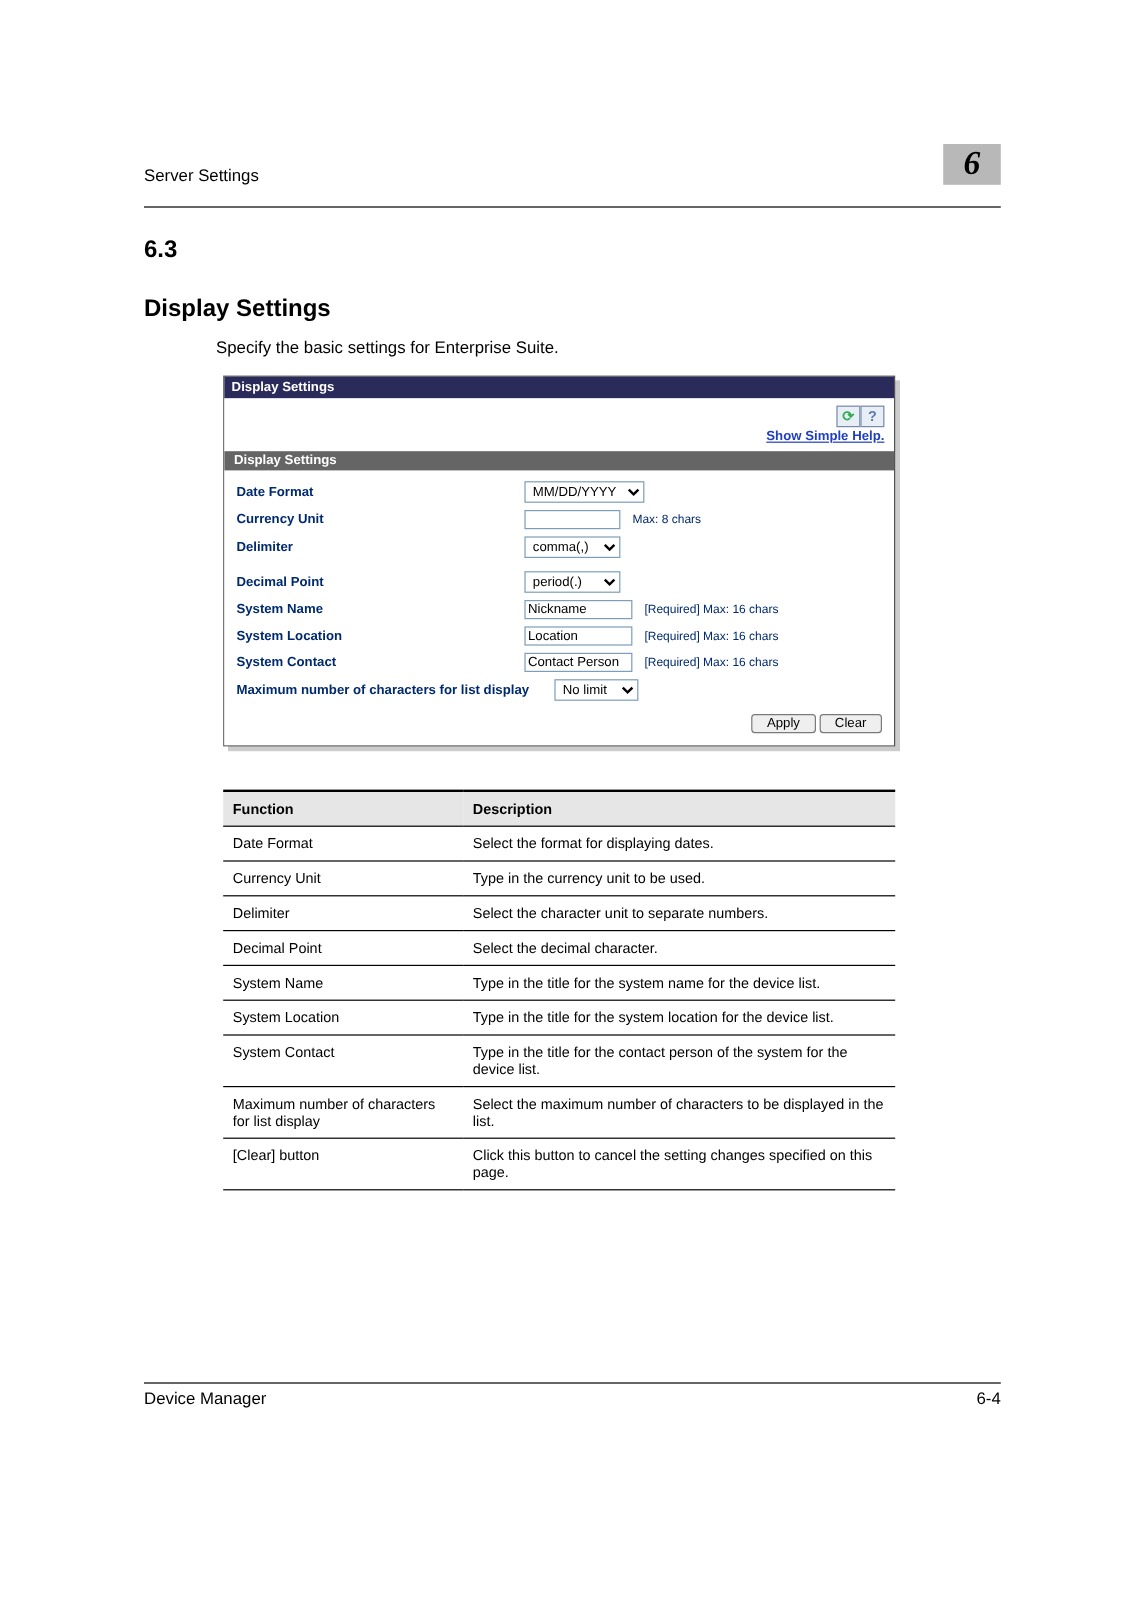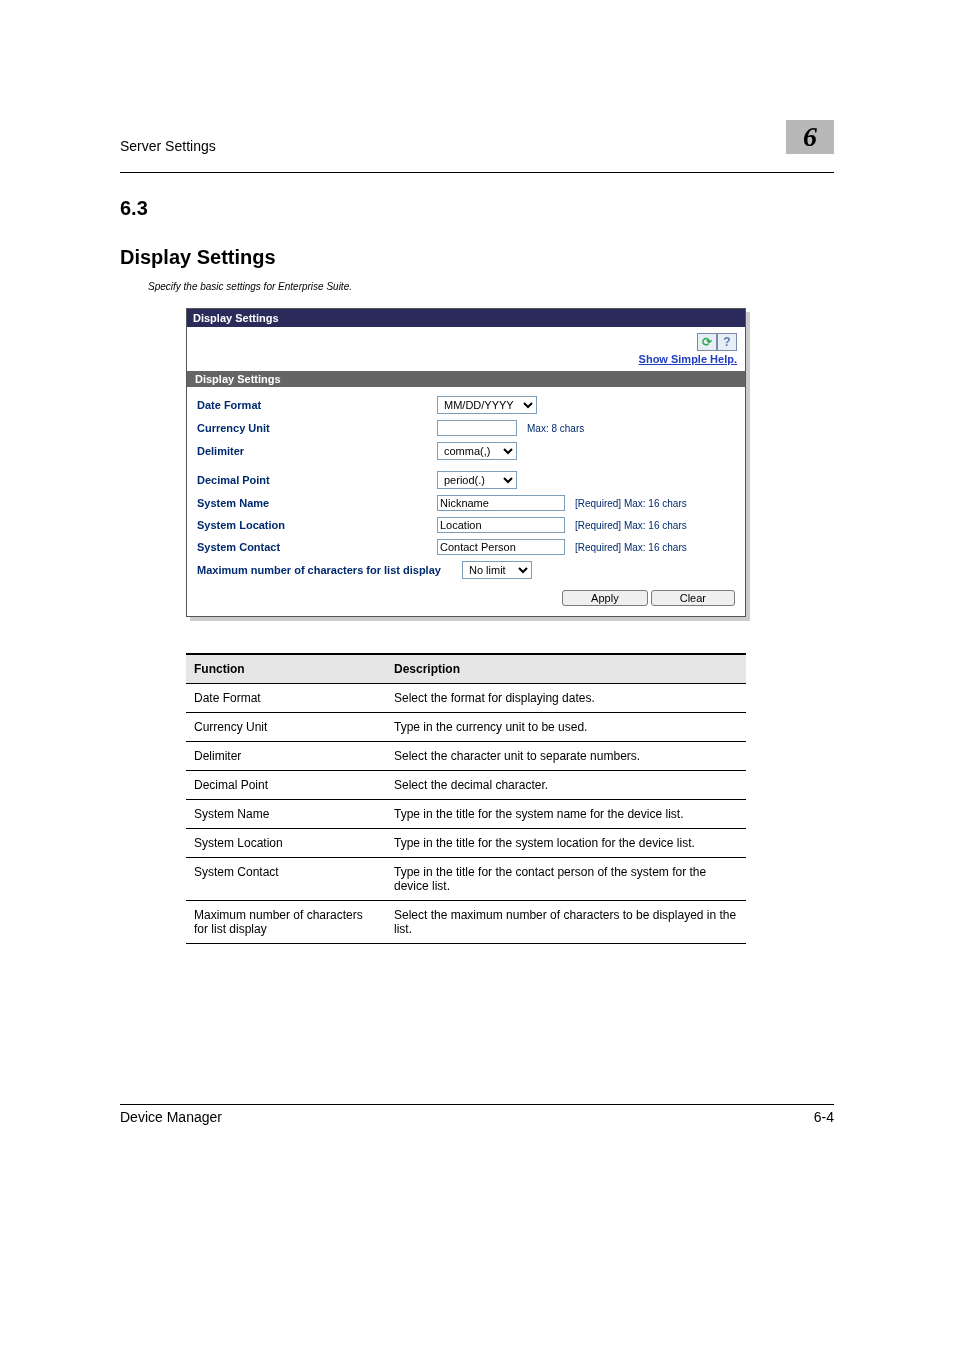--- a/index.html
+++ b/index.html
@@ -40,24 +40,23 @@
   .section-heading {
     display: flex;
     gap: 26px;
     font-size: 20px;
     font-weight: bold;
     margin-bottom: 12px;
     flex-direction: column;
   }
   .section-num { min-width: 40px; }
   .section-intro {
-    margin-left: 28px;
-    font-size: 10px;
+    margin-left: 60px;
+    font-size: 14px;
     margin-bottom: 16px;
-    font-style: italic;
   }
   .shot-wrap {
     margin-left: 66px;
     width: 560px;
     border: 1px solid #555;
     box-shadow: 4px 4px 0 #ccc;
     font-family: Tahoma, Verdana, sans-serif;
     font-size: 11px;
     color: #002a6e;
     margin-bottom: 36px;
@@ -118,34 +117,34 @@
   }
   select.shot-input, input.shot-input {
     font-family: Tahoma, sans-serif;
     font-size: 11px;
     border: 1px solid #7e9db9;
     background: #fff;
     padding: 0 2px;
     color: #000;
   }
   select.shot-input { height: 18px; }
-  input.shot-input { height: 16px; width: 128px; }
+  input.shot-input { height: 16px; width: 90px; }
   .shot-note {
     font-size: 10px;
     color: #002a6e;
     margin-left: 10px;
   }
   .shot-buttons {
     text-align: right;
     padding: 8px 10px 4px 0;
   }
   .shot-btn {
     font-family: Tahoma, sans-serif;
     font-size: 11px;
-    padding: 1px 28px;
+    padding: 1px 12px;
     background: #efefef;
     border: 1px solid #7a7a7a;
     border-radius: 3px;
     color:#000;
   }
 
   
   .desc-table {
     margin-left: 66px;
     width: 560px;
@@ -298,20 +297,24 @@
           <td>Type in the title for the system location for the device list.</td>
         </tr>
       <tr>
           <td class="fn">System Contact</td>
           <td>Type in the title for the contact person of the system for the device list.</td>
         </tr>
       <tr>
           <td class="fn">Maximum number of characters for list display</td>
           <td>Select the maximum number of characters to be displayed in the list.</td>
         </tr>
+      <tr>
+          <td class="fn">[Clear] button</td>
+          <td>Click this button to cancel the setting changes specified on this page.</td>
+        </tr>
     </tbody>
   </table>
 
   <div class="footer-row">
     <span>Device Manager</span>
     <span>6-4</span>
   </div>
 
 </div>
 

